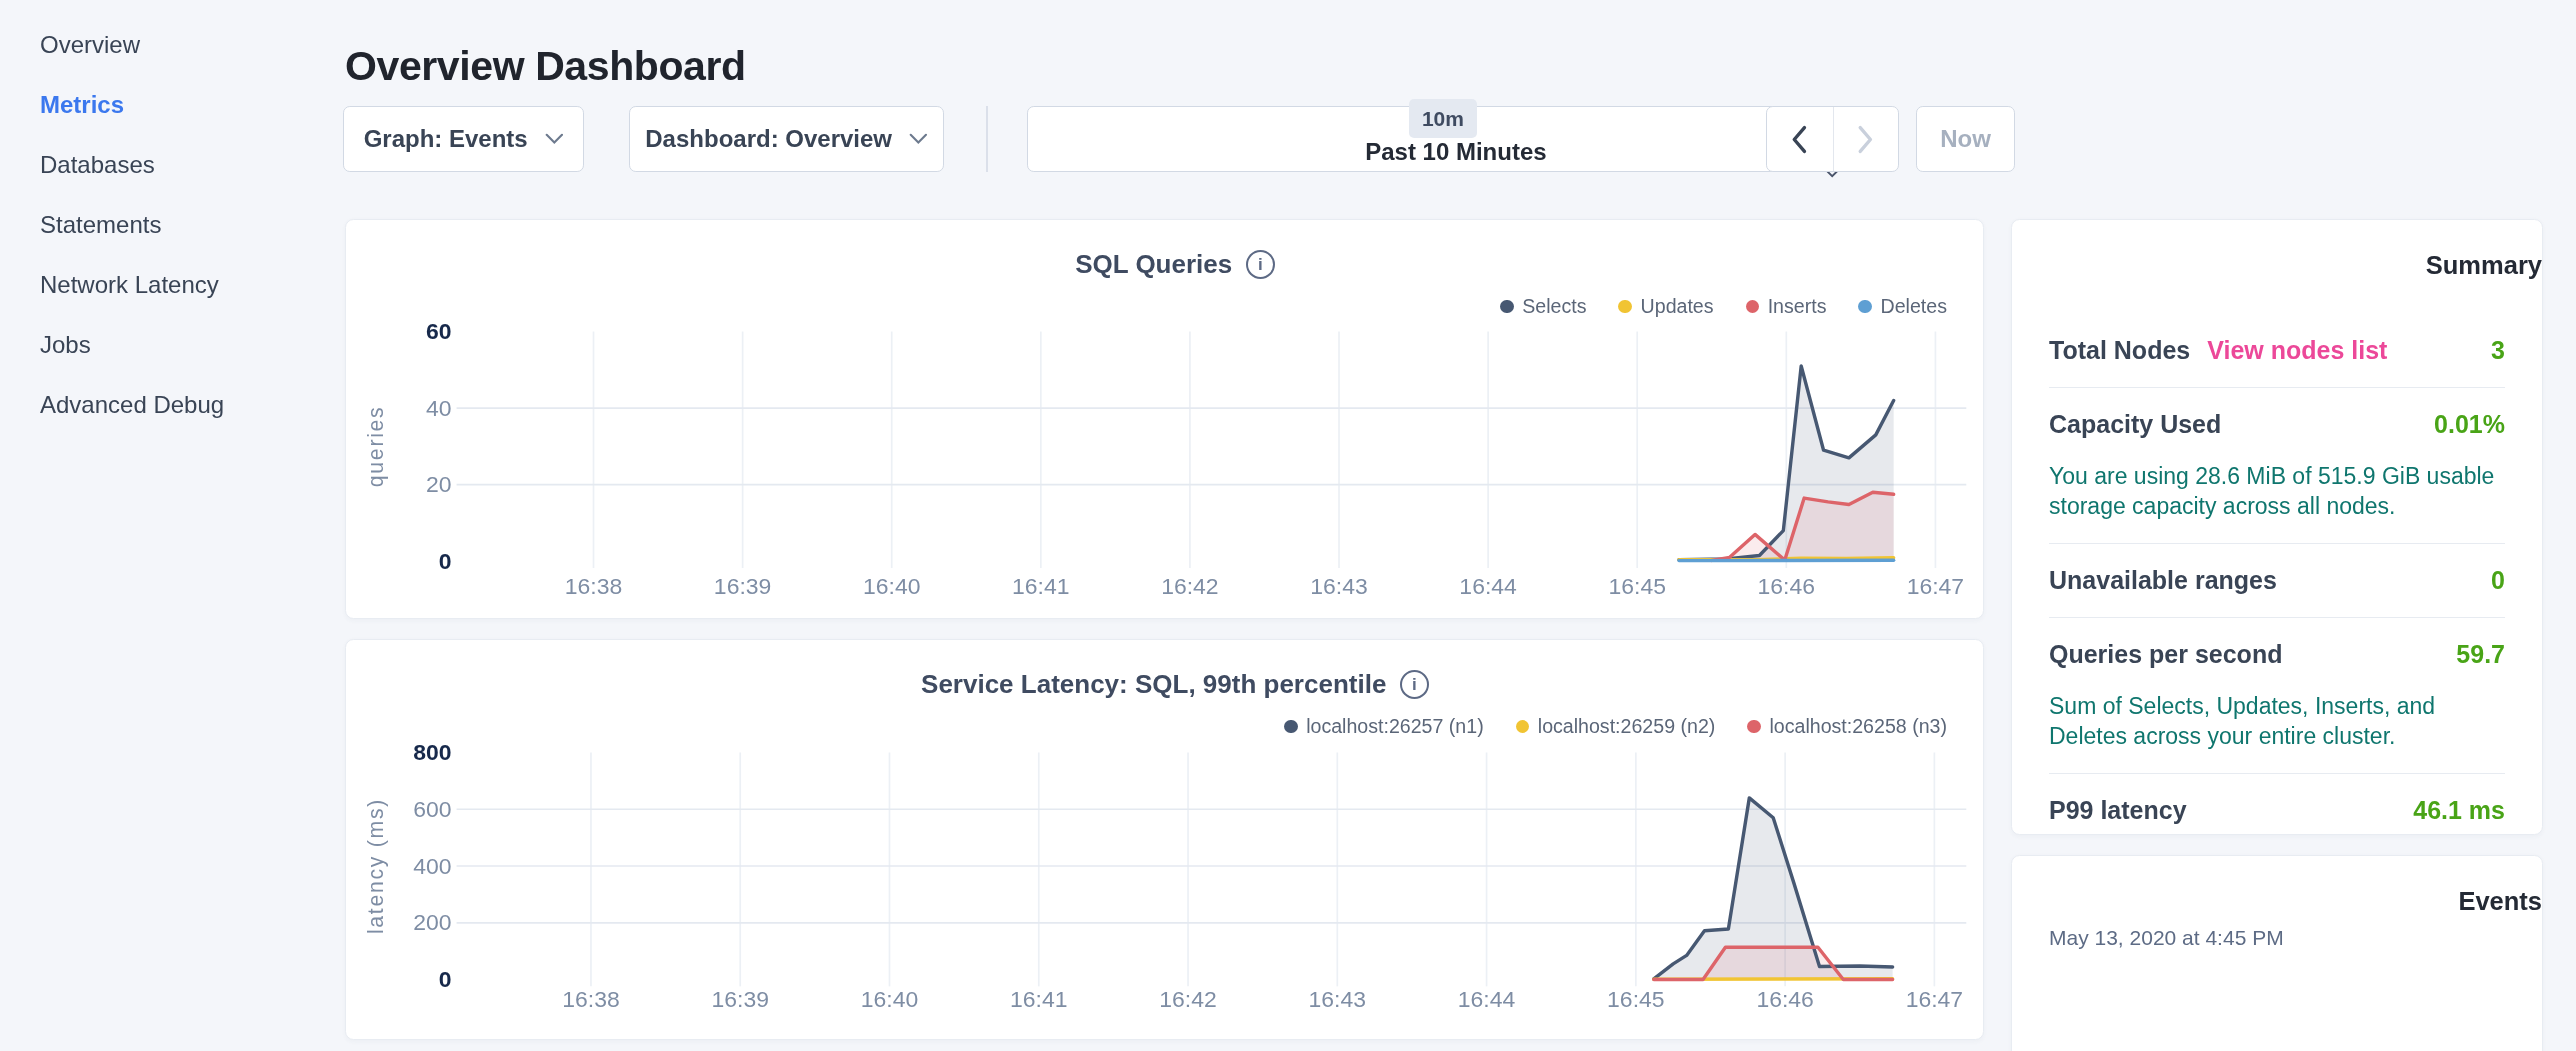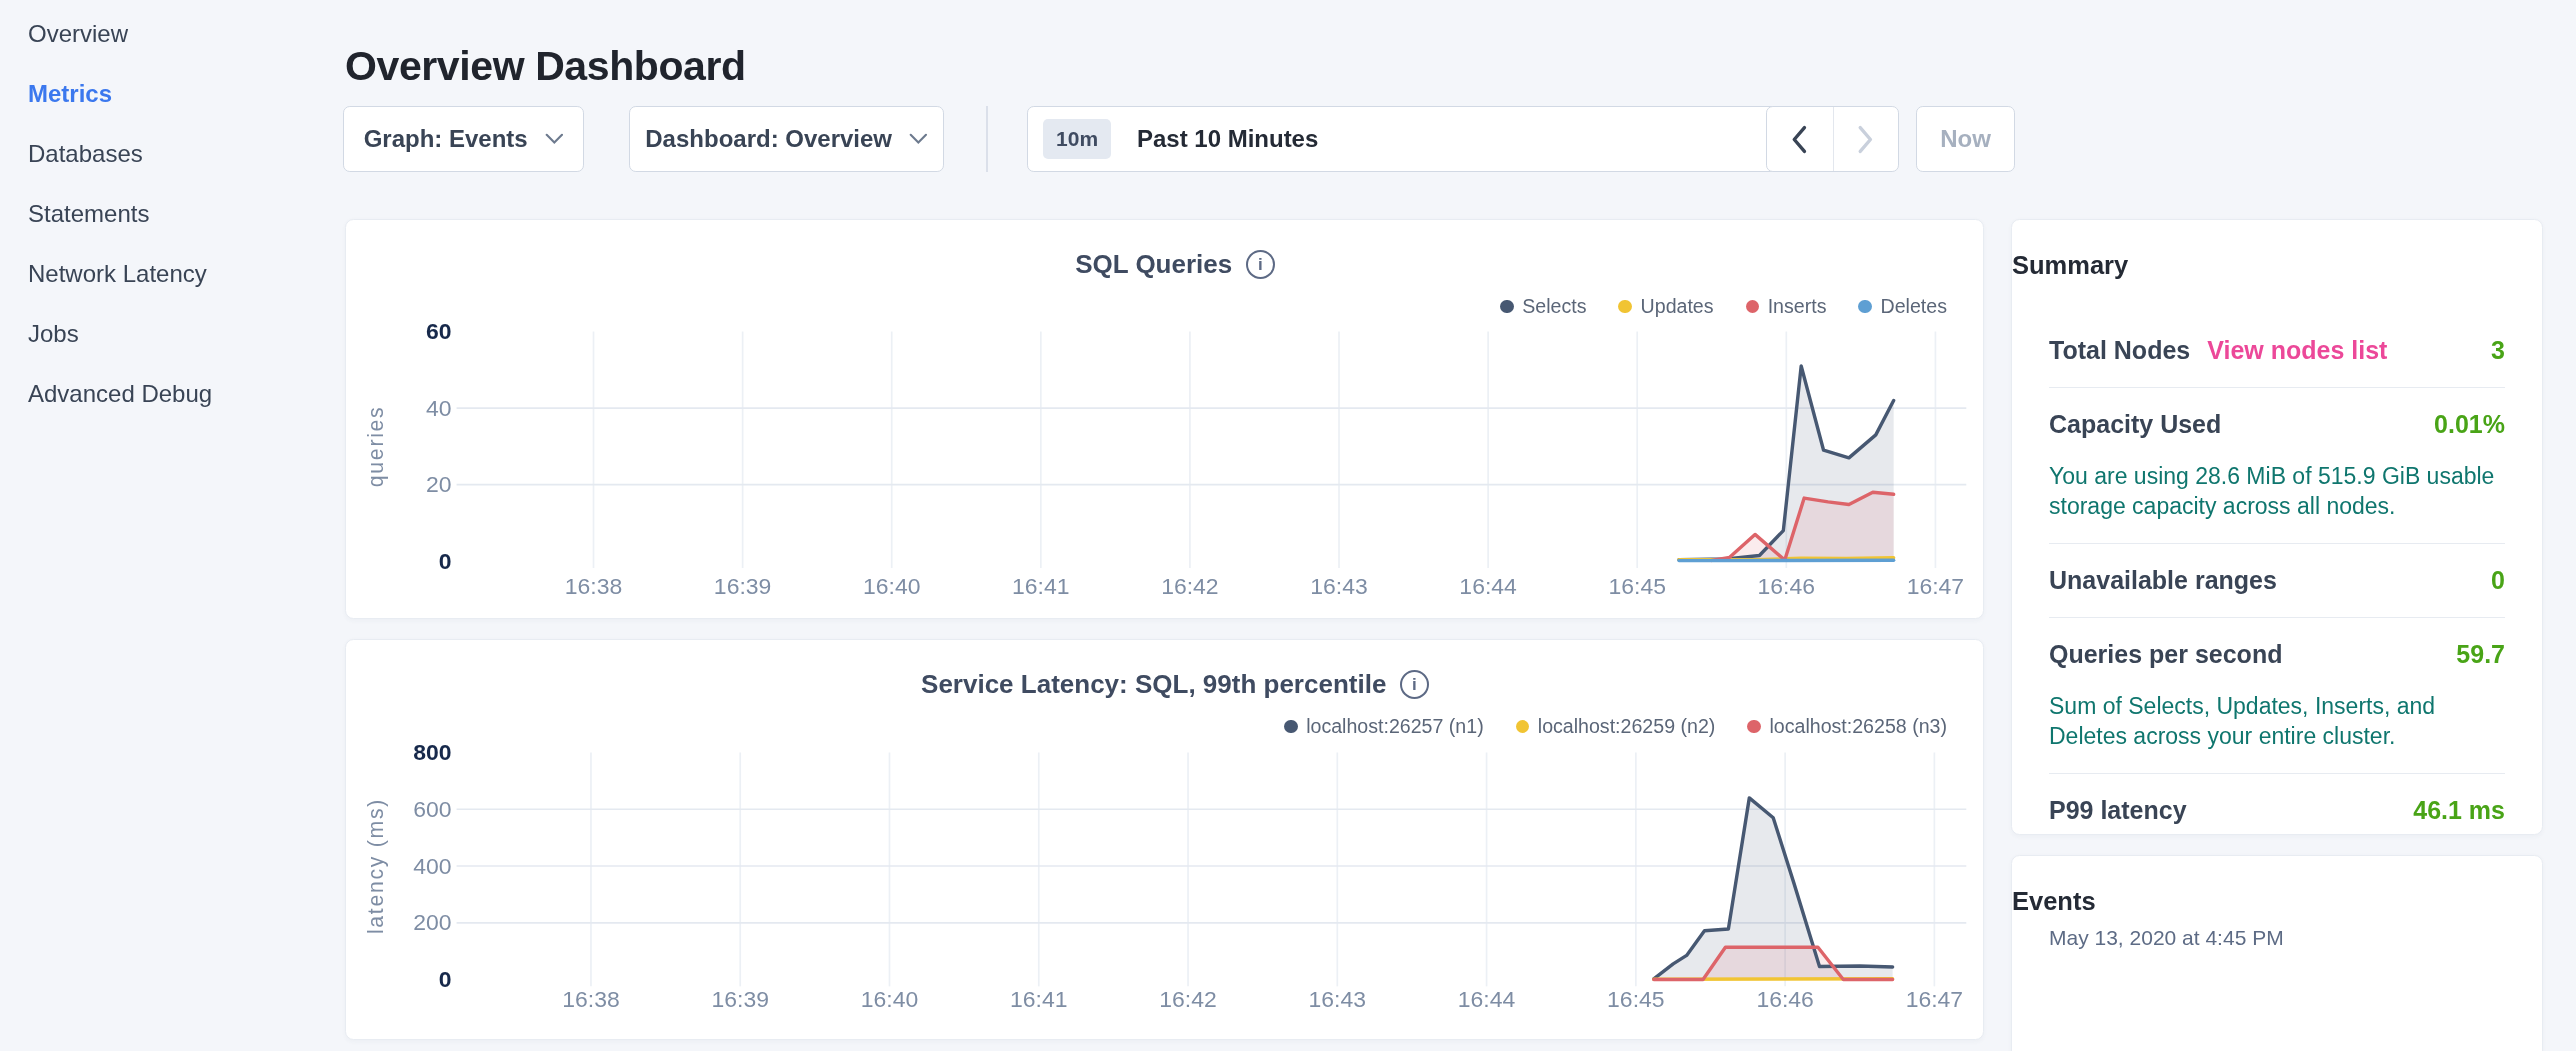--- a/index.html
+++ b/index.html
@@ -1,35 +1,35 @@
 <!DOCTYPE html>
 <html style="font-size:13.6px"><head>
 <meta charset="utf-8">
 <style>
   * { margin:0; padding:0; box-sizing:border-box; }
   html,body { background:#f4f6fa; }
   body { font-family:"Liberation Sans", sans-serif; }
   #app { position:relative; width:2576px; height:1051px; background:#f4f6fa; overflow:hidden; color:#394455; }
 
   
-  .sidebar { position:absolute; left:4px; top:0; width:340px; height:100%; padding-top:4px; }
+  .sidebar { position:absolute; left:16px; top:0; width:340px; height:100%; padding-top:15px; }
   .side-item { height:60px; display:flex; align-items:center; padding-left:24px;
                font-size:24px; font-weight:500; color:#394455; cursor:pointer; }
   .side-item.active { color:#3b78ee; font-weight:700; }
 
   
   .page-title { position:absolute; left:345px; top:43px; font-size:41px; font-weight:600; color:#20242d; letter-spacing:-0.4px; }
   .ctl { position:absolute; top:106px; height:66px; background:#fff; border:1.7px solid #d2d9e4; border-radius:6.8px;
          display:flex; align-items:center; justify-content:center; font-size:24px; font-weight:600; color:#394455; cursor:pointer; }
   .dd-chevron { margin-left:17px; display:flex; }
   #graph-dd { left:343px; width:241px; }
   #dash-dd  { left:629px; width:315px; }
   .ctl-divider { position:absolute; left:986px; top:106px; width:1.7px; height:66px; background:#dbe0ea; }
 
-  #timescale { left:1027px; width:842px; justify-content:center; padding:0 25.5px 0 15.3px; }
+  #timescale { left:1027px; width:842px; justify-content:center; padding:0 25.5px 0 15.3px;flex-direction:column; }
   .ts-badge { background:#e4e9f1; border-radius:5.1px; padding:7.7px 12.8px; font-size:21px; font-weight:700; color:#3f4b61; }
   .ts-label { margin-left:26px; font-size:24px; font-weight:600; color:#242a35; }
   .ts-caret { margin-left:auto; display:flex; }
 
   #range-arrows { left:1766px; width:133px; padding:0; overflow:hidden; }
   .arrow-btn { width:50%; height:100%; display:flex; align-items:center; justify-content:center; cursor:pointer; }
   .arrow-btn + .arrow-btn { border-left:1.7px solid #e3e7ee; }
   #now-btn { left:1916px; width:99px; color:#a6b0bf; }
 
   
@@ -44,21 +44,21 @@
   .chart-title { font-size:26px; font-weight:700; color:#3f4b61; }
   .info-icon { width:29px; height:29px; border:2.1px solid #5d6a85; border-radius:50%; color:#5d6a85;
                display:flex; align-items:center; justify-content:center; font-size:17px; font-weight:700; cursor:pointer; }
   .legend { position:absolute; top:75px; right:36px; display:flex; gap:32px; z-index:2; }
   .legend-item { display:flex; align-items:center; gap:8.5px; cursor:pointer; }
   .legend-dot { width:13.6px; height:13.6px; border-radius:50%; }
   .legend-label { font-size:19.6px; color:#5b6678; }
   svg.plot { position:absolute; left:0; top:0; z-index:1; font-family:"Liberation Sans",sans-serif; }
 
   
-  .panel-title { text-align:left; padding-top:31px; font-size:25.5px; font-weight:700; color:#242a35; }
+  .panel-title { text-align:right; padding-top:31px; font-size:25.5px; font-weight:700; color:#242a35; }
   .panel-body { padding:34px 37px 0 37px; }
   .srow { padding:22px 0; }
   .srow-line { display:flex; align-items:baseline; }
   .s-label { font-size:25px; font-weight:700; color:#394455; }
   .s-link { font-size:25px; font-weight:600; color:#ec4899; margin-left:17px; cursor:pointer; }
   .s-value { margin-left:auto; font-size:25px; font-weight:700; color:#49a417; }
   .s-desc { margin-top:22px; font-size:23px; color:#0f766e; line-height:30px; }
   .sdiv { border:none; border-top:0.9px solid #e7ebf1; }
   .event-msg { margin-top:27px; font-size:23px; color:#2c3442; line-height:38px; }
   .event-time { margin-top:10.2px; font-size:21px; color:#5d6b85; }

